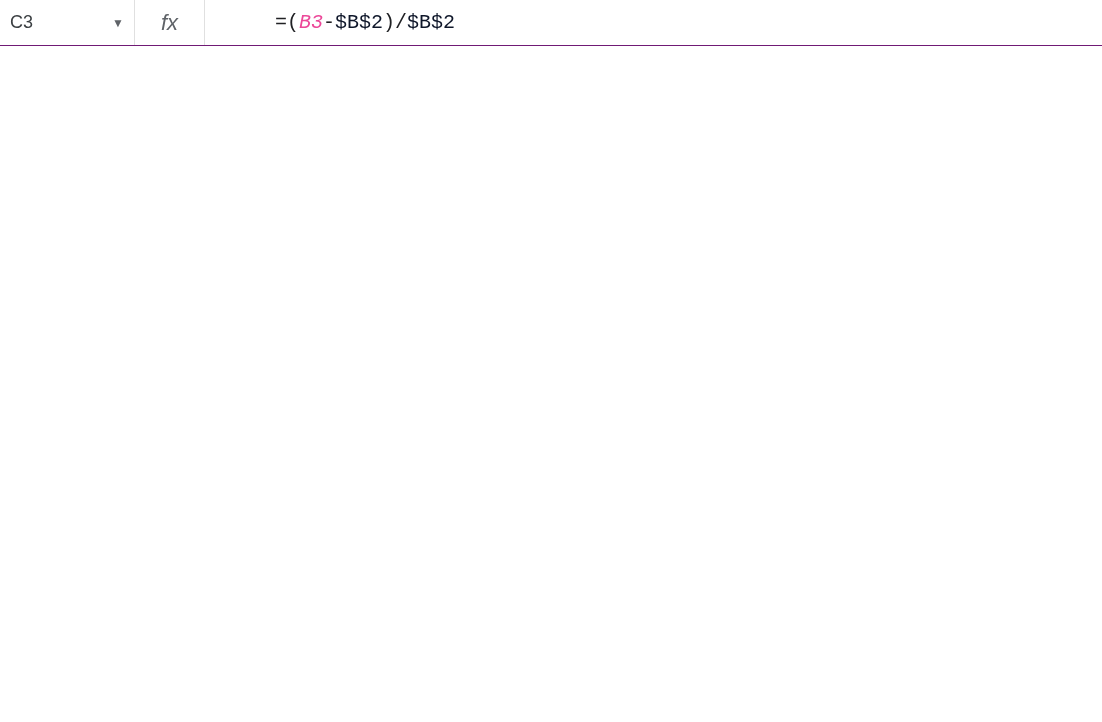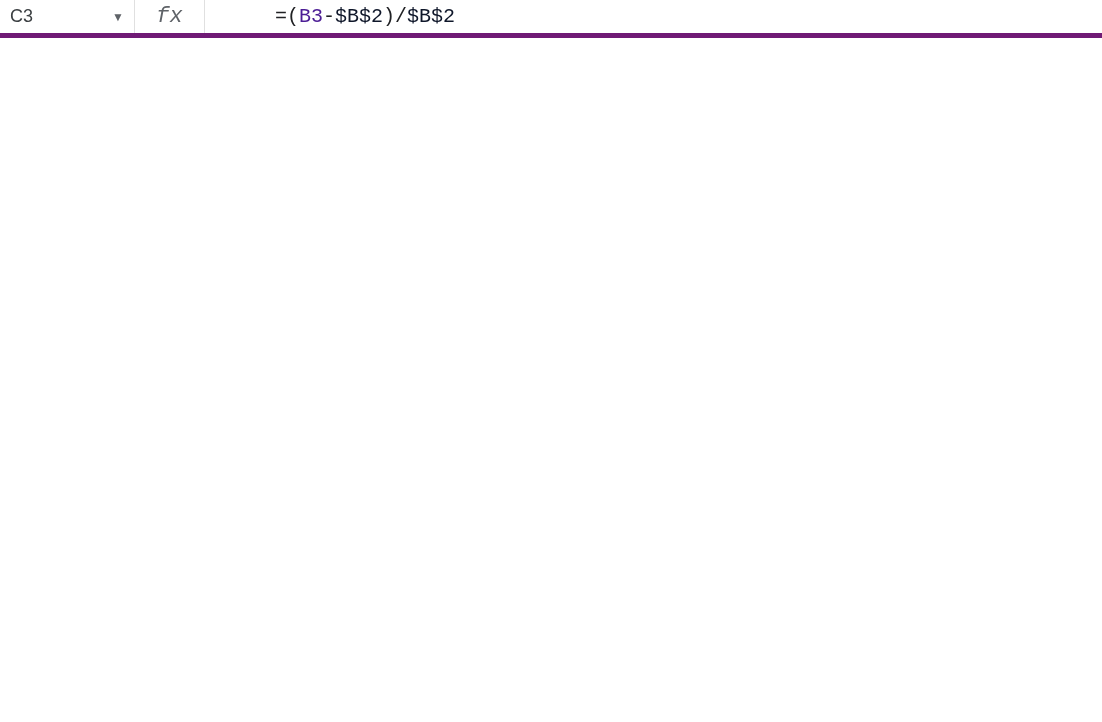--- a/index.html
+++ b/index.html
@@ -7,22 +7,22 @@
     margin: 0;
     font-family: Arial, sans-serif;
     font-size: 20px;
     color: #202124;
     background: #fff;
     user-select: none;
   }
   .formula-bar {
     display: flex;
     align-items: center;
-    height: 38px;
-    border-bottom: 5px solid #701a75;
+    height: 46px;
+    border-bottom: 1px solid #701a75;
     background: #fff;
   }
   .name-box {
     width: 135px;
     height: 100%;
     display: flex;
     align-items: center;
     padding-left: 10px;
     font-size: 18px;
     color: #3c4043;
@@ -34,37 +34,37 @@
     font-size: 12px;
     color: #5f6368;
   }
   .fx {
     width: 70px;
     height: 100%;
     display: flex;
     align-items: center;
     justify-content: center;
     font-style: italic;
-    font-family: Liberation Mono, monospace;
+    font-family: Liberation Sans, sans-serif;
     font-size: 22px;
     color: #5f6368;
     border-right: 1px solid #e0e0e0;
   }
   .formula-input {
     flex: 1;
     height: 100%;
     display: flex;
     align-items: center;
     padding-left: 70px;
     font-family: Consolas, "Courier New", monospace;
     font-size: 20px;
     color: #202124;
   }
   .tok-plain { color: #202124; }
-  .tok-b3    { color: #4c1d95; }
+  .tok-b3    { color: #ec4899; font-style: italic; }
   .tok-b2    { color: #0f172a; }
 
   .sheet {
     position: relative;
     width: 1102px;
   }
   .corner {
     position: absolute;
     left: 0; top: 0;
     width: 90px; height: 40px;

